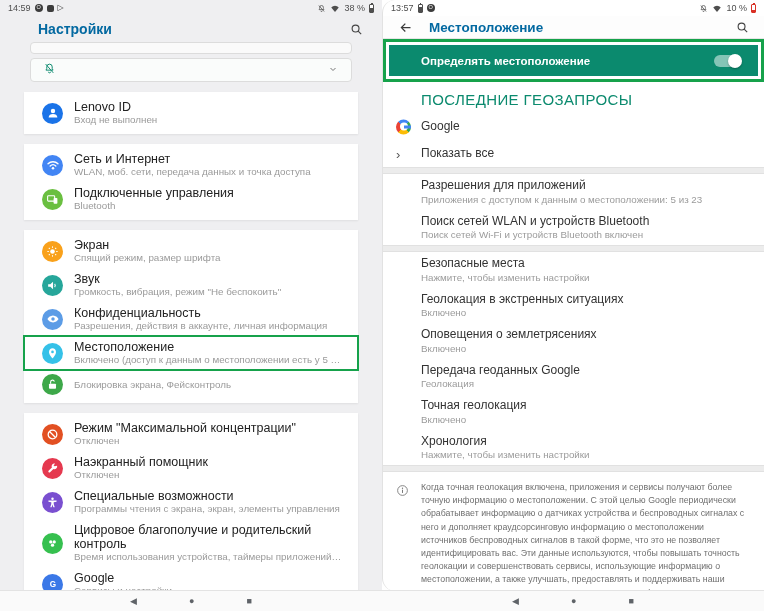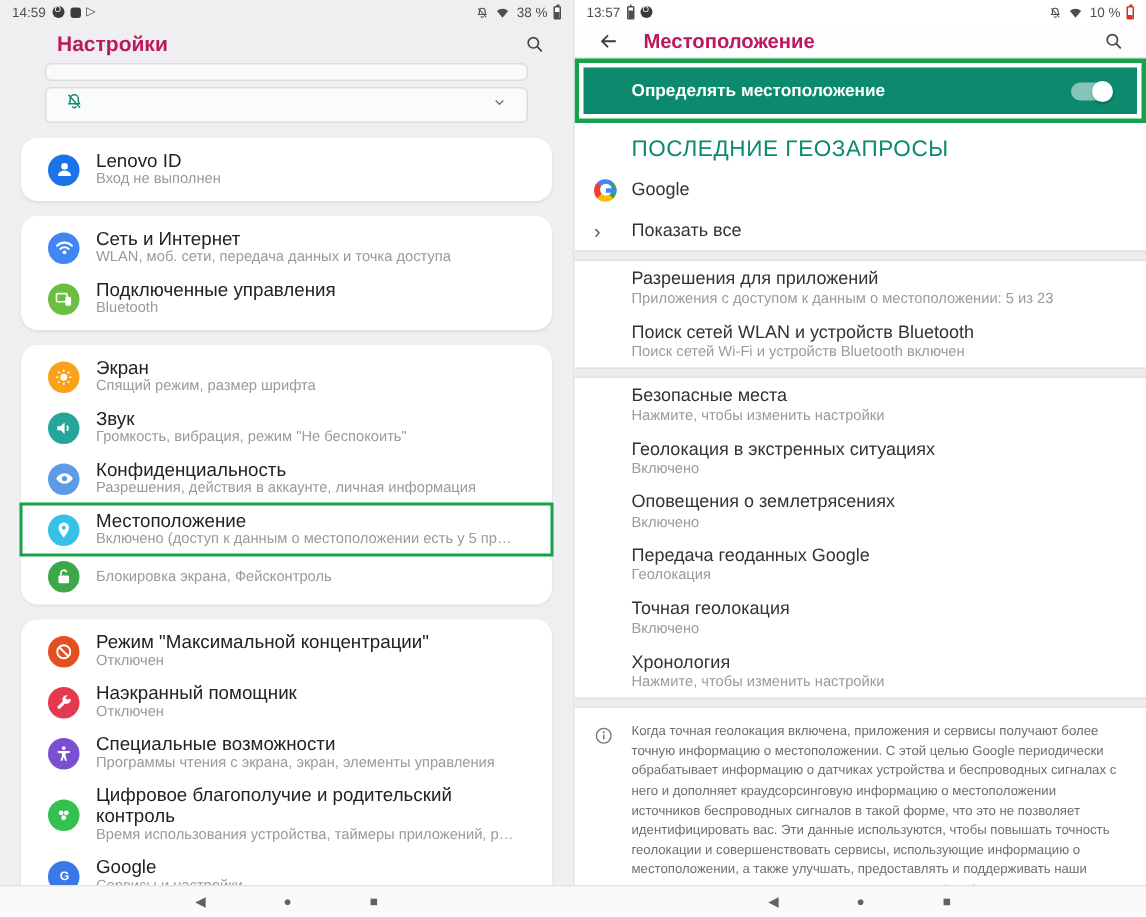--- a/index.html
+++ b/index.html
@@ -1,52 +1,52 @@
 <!DOCTYPE html>
 <html><head>
 <meta charset="utf-8">
 <style>
   html,body{margin:0;padding:0;}
   body{width:764px;height:611px;font-family:"Liberation Sans",sans-serif;background:#fff;overflow:hidden;
        -webkit-font-smoothing:antialiased;}
   .screen{position:relative;width:764px;height:611px;background:#fff;}
   .pane{position:absolute;top:0;height:591px;width:382px;overflow:hidden;}
   .pane.left{left:0;background:#efeff1;}
-  .pane.right{left:382px;background:#ffffff;border-left:1px solid #e2e2e2;box-sizing:border-box;}
+  .pane.right{left:382px;background:#ffffff;border-left:1px solid #e2e2e2;box-sizing:border-box;border-radius:13px;}
 
   
   .statusbar{height:16px;display:flex;align-items:center;padding:0 8px;font-size:9px;color:#4e4e4e;gap:4px;}
   .statusbar .spacer{flex:1;}
   .badge-circle{width:8px;height:8px;border-radius:50%;background:#3c3c3c;color:#fff;font-size:5.5px;
                 display:inline-flex;align-items:center;justify-content:center;line-height:1;}
   .badge-square{width:7px;height:7px;border-radius:2px;background:#3c3c3c;display:inline-block;}
   .badge-play{font-size:8px;color:#3c3c3c;line-height:1;}
   .mini-batt{width:5px;height:9px;border:1px solid #4e4e4e;border-radius:1px;position:relative;box-sizing:border-box;background:#fff;}
   .mini-batt::before{content:"";position:absolute;top:-2px;left:1px;width:1.6px;height:1.6px;background:#4e4e4e;}
   .mini-batt.low{border-color:#d93025;}
   .mini-batt.low::before{background:#d93025;}
   .mini-batt .fill{position:absolute;bottom:0;left:0;right:0;background:#4e4e4e;}
   .mini-batt.low .fill{background:#d93025;}
   .s-icon{display:inline-flex;align-items:center;}
 
   
   .appbar{display:flex;align-items:center;}
   .pane.left .appbar{height:26px;padding:0 16px 0 38px;}
   .pane.right .appbar{height:22px;padding:0 12px;border-bottom:1px solid #e6e6e6;background:#fdfdfd;}
-  .appbar .title{font-size:14px;font-weight:bold;color:#be185d;}
+  .appbar .title{font-size:14px;font-weight:bold;color:#0369a1;}
   .pane.right .appbar .title{margin-left:14px;font-size:13.5px;}
   .appbar .spacer{flex:1;}
   .icon-btn{display:inline-flex;align-items:center;justify-content:center;width:20px;height:20px;}
 
   
   .sliver{margin:0 30px;height:12px;background:#fafafa;border:1px solid #dcdcdc;border-radius:4px;box-sizing:border-box;}
   .bellbar{margin:4px 30px 0;height:24px;background:#fafcfb;border:1px solid #dcdcdc;border-radius:4px;
            display:flex;align-items:center;padding:0 12px;box-sizing:border-box;}
   .bellbar .spacer{flex:1;}
-  .card{margin:10px 14px 0;background:#fff;border-radius:11px;padding:4px 0;box-shadow:0 1px 2px rgba(0,0,0,.07);}
+  .card{margin:10px 24px 0;background:#fff;border-radius:0;padding:4px 0;box-shadow:0 1px 2px rgba(0,0,0,.07);}
   .item{display:flex;align-items:center;gap:11px;padding:4px 14px 4px 18px;position:relative;}
   .item.hl{outline:2px solid #16a24b;outline-offset:-1px;}
   .ic{width:21px;height:21px;border-radius:50%;flex:none;display:flex;align-items:center;justify-content:center;}
   .ic svg{display:block;}
   .texts{min-width:0;}
   .t{font-size:12.5px;line-height:14px;color:#222;}
   .s{font-size:9.8px;line-height:12px;color:#9a9a9a;white-space:nowrap;overflow:hidden;text-overflow:ellipsis;max-width:280px;}
 
   
   .banner-wrap{border:3px solid #16a24b;padding:3px;box-sizing:border-box;}

